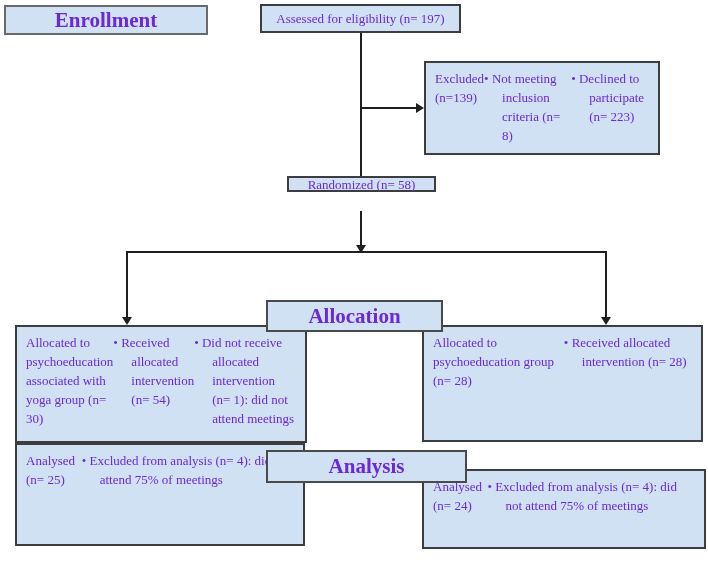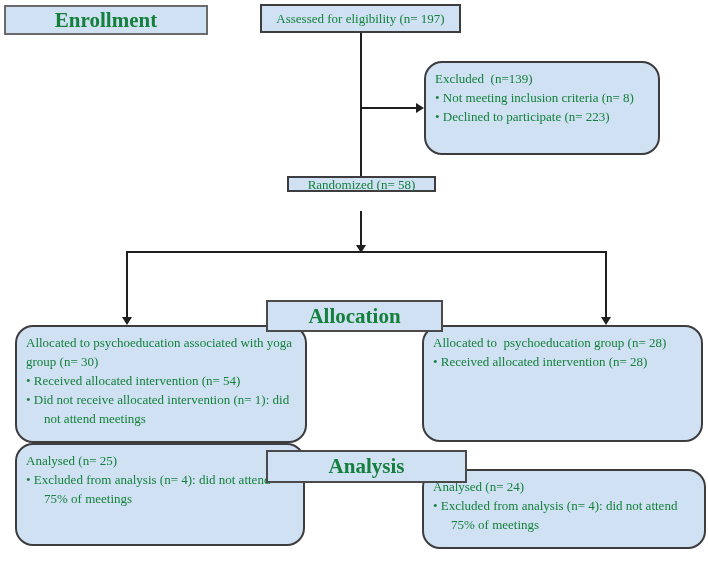--- a/index.html
+++ b/index.html
@@ -1,36 +1,35 @@
 <!DOCTYPE html>
 <html><head>
 <meta charset="utf-8">
 <style>
   html,body { margin:0; padding:0; background:#ffffff; }
   .canvas {
     position:relative; width:708px; height:578px;
     background:#ffffff; overflow:hidden;
     font-family:"Liberation Serif", serif;
-    color:#15803d;
+    color:#6d28d9;
   }
   .abs { position:absolute; box-sizing:border-box; }
   .phase-header {
     background:#cfe1f2; border:2px solid #4a4a4c;
     display:flex; align-items:center; justify-content:center;
     font-weight:bold; font-size:21px; z-index:5;
   }
   .node {
     background:#cfe1f2; border:2px solid #3d3d40;
     z-index:2; font-size:13px; line-height:19px;
   }
   .node.centered { display:flex; align-items:center; justify-content:center; text-align:center; }
   .node.multiline {
-    display:flex; flex-direction:column; 
+    display:flex; flex-direction:row; justify-content:center;
     padding:6px 9px;
-    border-radius:18px;
   }
   .txtline { white-space:pre-wrap; }
   .bullet { padding-left:18px; text-indent:-18px; }
   .connector { background:#1f1f1f; z-index:1; }
   .arrow-down {
     width:0; height:0; z-index:1;
     border-left:5px solid transparent; border-right:5px solid transparent;
     border-top:8px solid #1f1f1f;
   }
   .arrow-right {

